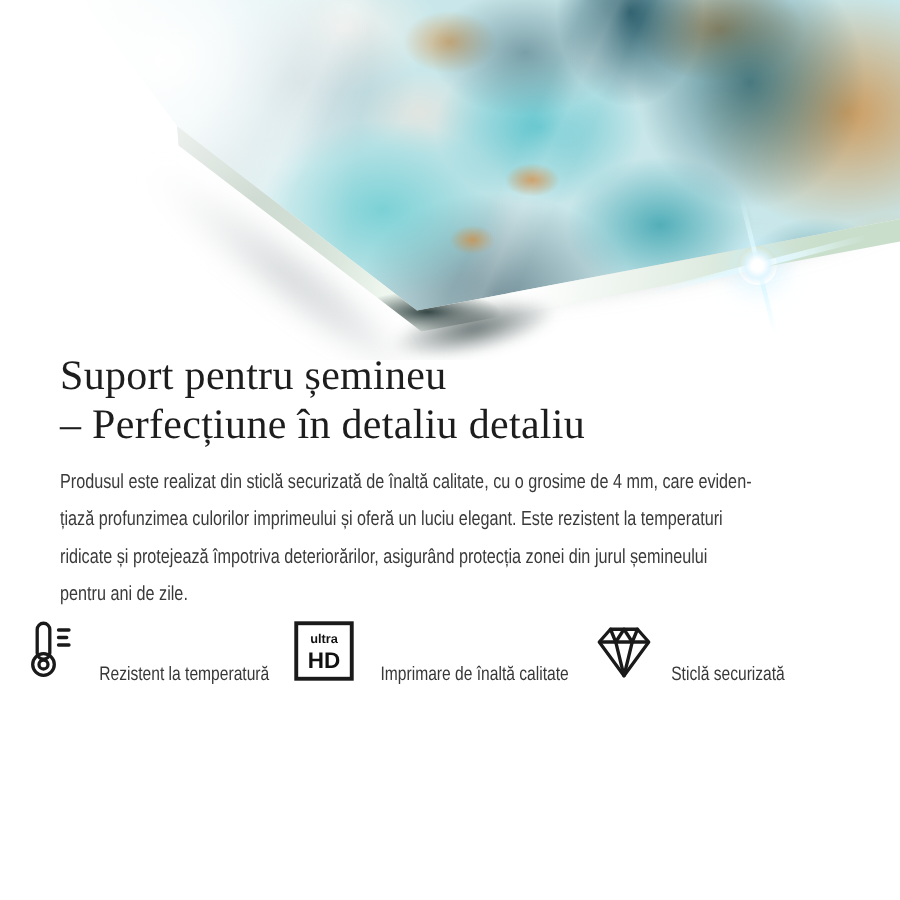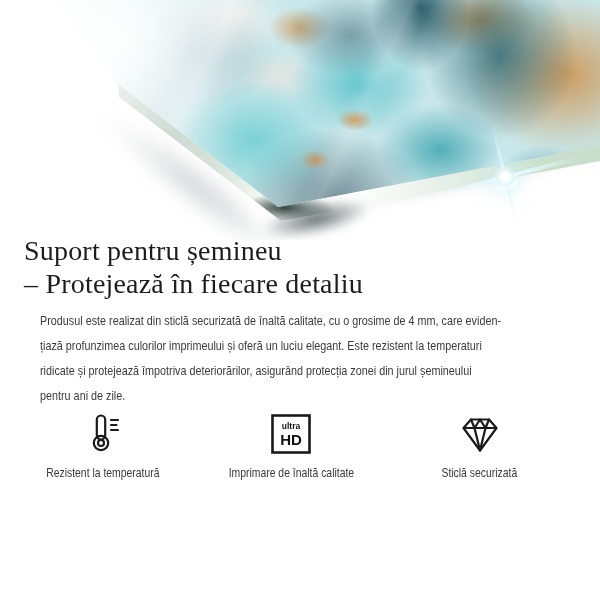--- a/index.html
+++ b/index.html
@@ -51,29 +51,29 @@
   .sparkle{position:absolute;left:505px;top:177px;width:0;height:0;}
   .sparkle i{position:absolute;display:block;}
   .ray-a{width:150px;height:4px;left:-75px;top:-2px;transform:rotate(-14.5deg);border-radius:2px;
     background:linear-gradient(90deg,rgba(180,240,255,0),rgba(230,250,255,.9) 35%,#fff 50%,rgba(230,250,255,.9) 65%,rgba(180,240,255,0));}
   .ray-b{width:95px;height:3px;left:-47px;top:-1px;transform:rotate(76deg);border-radius:2px;
     background:linear-gradient(90deg,rgba(180,240,255,0),rgba(225,250,255,.85) 35%,#fff 50%,rgba(225,250,255,.85) 65%,rgba(180,240,255,0));}
   .core{width:26px;height:26px;left:-13px;top:-13px;border-radius:50%;
     background:radial-gradient(circle,#fff 20%,rgba(220,245,255,.8) 45%,rgba(190,235,255,0) 70%);
     box-shadow:0 0 16px 4px rgba(200,240,255,.6);}
   
-  h1{margin:-6px 0 0 24px;font-family:"Liberation Serif","DejaVu Serif",serif;font-weight:400;
+  h1{margin:-6px 0 0 40px;font-family:"Liberation Serif","DejaVu Serif",serif;font-weight:400;
     font-size:28px;line-height:33px;color:#1d1d1d;letter-spacing:.2px;}
   h1 span{display:block;}
   .desc{margin:8px 0 0 40px;width:660px;font-size:13.5px;line-height:25px;color:#3a3a3a;
     transform:scaleX(.8);transform-origin:0 0;}
   .desc span{display:block;white-space:nowrap;}
   
   .features{display:grid;grid-template-columns:repeat(3,1fr);row-gap:14px;margin:4px 26px 0 8px;}
-  .feat{display:flex;flex-direction:column;align-items:center;}
+  .feat{display:flex;align-items:flex-end;}
   .feat svg{width:44px;height:44px;display:block;}
   .flabel{margin-top:9px;font-size:13px;color:#383838;white-space:nowrap;transform:scaleX(.8);}
   svg text{font-family:"Liberation Sans","DejaVu Sans",sans-serif;fill:#111;}
   svg .st{fill:none;stroke:#1a1a1a;stroke-width:2.2;}
   svg .rnd{stroke-linecap:round;stroke-linejoin:round;}
 </style>
 </head>
 <body>
 
 <div class="hero">
@@ -88,21 +88,21 @@
   <div class="glare"></div>
   <div class="sparkle">
     <i class="ray-a"></i>
     <i class="ray-b"></i>
     <i class="core"></i>
   </div>
 </div>
 
 <h1>
   <span>Suport pentru șemineu</span>
-  <span>– Protejează în fiecare detaliu</span>
+  <span>– Perfecțiune în detaliu detaliu</span>
 </h1>
 
 <div class="desc">
   <span>Produsul este realizat din sticlă securizată de înaltă calitate, cu o grosime de 4 mm, care eviden-</span>
   <span>țiază profunzimea culorilor imprimeului și oferă un luciu elegant. Este rezistent la temperaturi</span>
   <span>ridicate și protejează împotriva deteriorărilor, asigurând protecția zonei din jurul șemineului</span>
   <span>pentru ani de zile.</span>
 </div>
 
 <div class="features">

